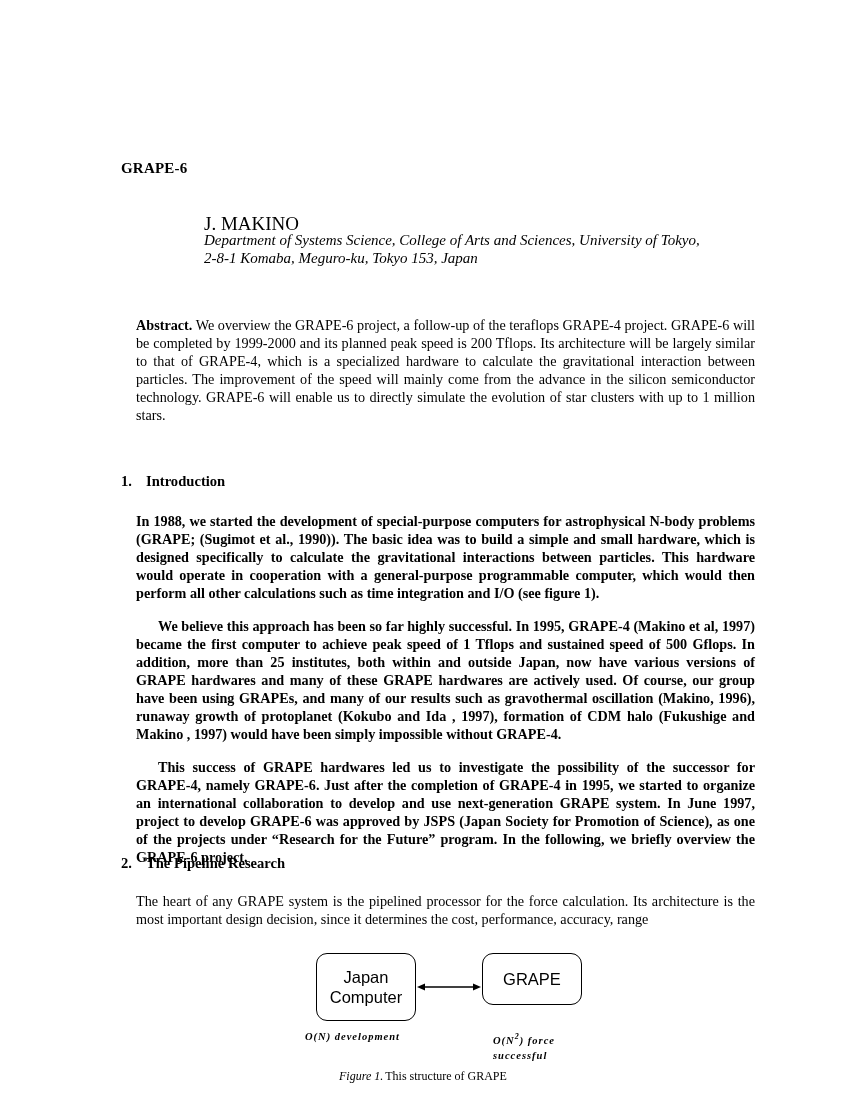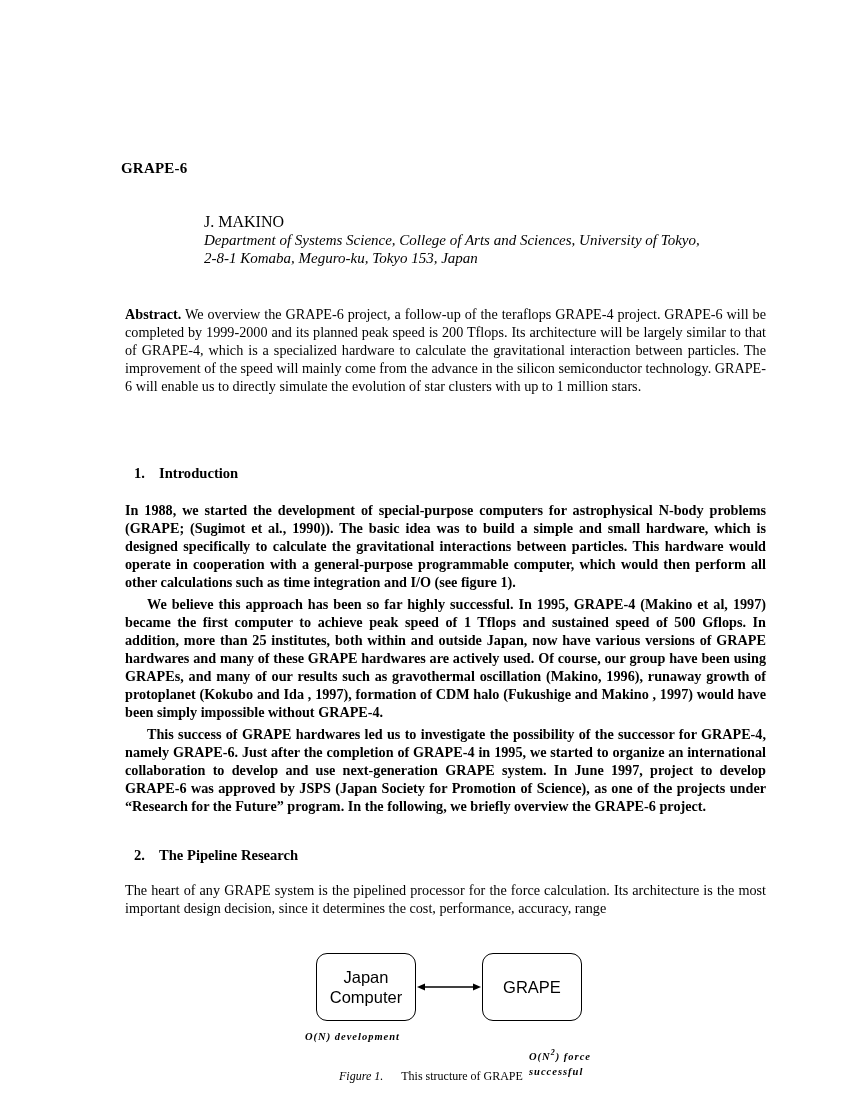--- a/index.html
+++ b/index.html
@@ -1,46 +1,46 @@
 <!DOCTYPE html>
 <html><head>
 <meta charset="utf-8">
 <style>
   html, body { margin: 0; padding: 0; background: #ffffff; }
   body { width: 850px; height: 1100px; position: relative; overflow: hidden;
          font-family: "Liberation Serif", "DejaVu Serif", serif; color: #000; }
   .abs { position: absolute; }
   .title { left: 121px; top: 131px; font-weight: bold; font-size: 15px; letter-spacing: 0.2px; margin-top: 29px; }
-  .author { left: 204px; top: 213px; font-size: 16px; }
+  .author { left: 204px; top: 213px; font-size: 19px; }
   .affil { left: 204px; top: 231px; width: 570px; font-size: 15px; font-style: italic; line-height: 18px; }
   .para { left: 121px; width: 649px; font-size: 14.2px; line-height: 18px; text-align: justify; }
-  .para p { margin: 4px; }
+  .para p { margin: 15px; }
   .para p.indent { text-indent: 22px; }
   .abstract { top: 301px; }
   .abstract b { font-weight: bold; }
-  .heading { left: 134px; font-weight: bold; font-size: 14.6px; }
+  .heading { left: 121px; font-weight: bold; font-size: 14.6px; margin-top: 8px; }
   .heading .num { display: inline-block; width: 25px; }
   .h1 { top: 465px; }
   .intro { top: 497px; font-weight: bold; }
   .h2 { top: 847px; }
   .pipeline { top: 877px; }
   .fig { left: 290px; top: 945px; width: 310px; height: 150px; }
   .fig svg { position: absolute; left: 0; top: 0; }
   .box { position: absolute; border: 1.5px solid #000; border-radius: 11px; box-sizing: border-box;
          display: flex; align-items: center; justify-content: center; text-align: center;
          font-family: "Liberation Sans", "DejaVu Sans", sans-serif; font-size: 16.5px; line-height: 20px; }
   .box.host { left: 26px; top: 8px; width: 100px; height: 68px; }
-  .box.grape { left: 192px; top: 8px; width: 100px; height: 68px; }
+  .box.grape { left: 192px; top: 8px; width: 100px; height: 52px; }
   .lbl { position: absolute; font-style: italic; font-weight: bold; font-size: 10.5px;
          letter-spacing: 1px; line-height: 15px; }
   .lbl.l1 { left: 15px; top: 84px; }
-  .lbl.l2 { left: 203px; top: 100px; margin-left: 36px; }
+  .lbl.l2 { left: 203px; top: 84px; }
   .lbl sup { font-size: 8px; }
   .caption { position: absolute; left: 49px; top: 124px; font-size: 12px; }
-  .caption i { margin-right: 18px; text-align: center; }
+  .caption i { margin-right: 2px; text-align: center; }
 </style>
 </head>
 <body>
 
 <div class="abs title">GRAPE-6</div>
 
 <div class="abs author">J. MAKINO</div>
 <div class="abs affil">
   <div>Department of Systems Science, College of Arts and Sciences, University of Tokyo,</div>
   <div>2-8-1 Komaba, Meguro-ku, Tokyo 153, Japan</div>

